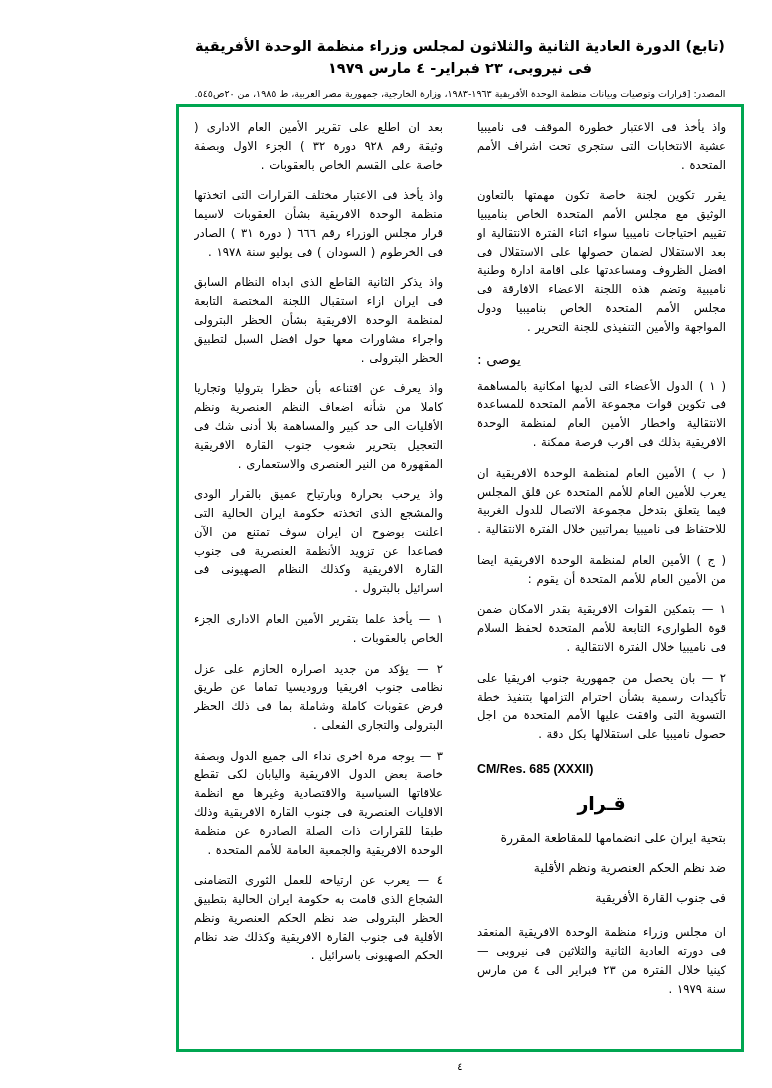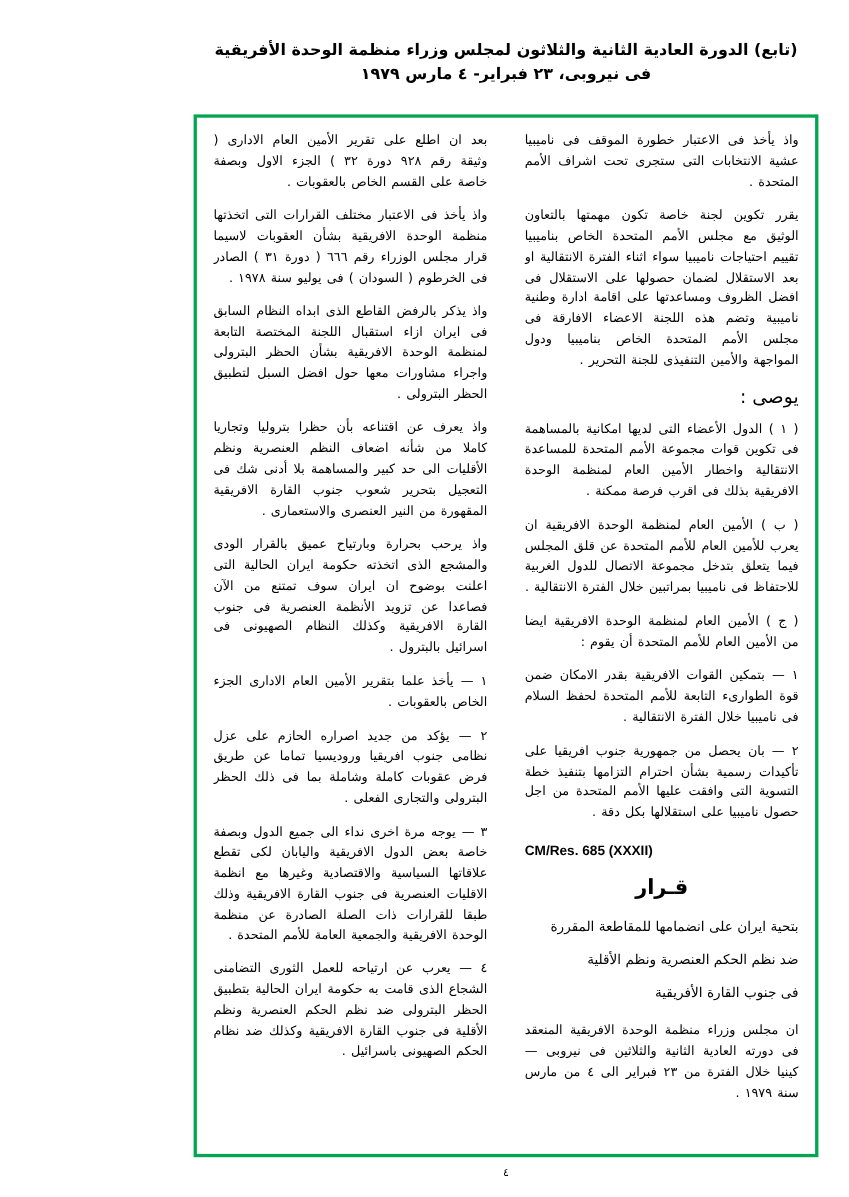--- a/index.html
+++ b/index.html
@@ -75,24 +75,24 @@
   }
   p.heading {
     font-size: 12.4px;
     font-weight: normal;
     text-align: right;
     margin: 0 0 10px 0;
     direction: rtl;
     line-height: 1.6;
   }
   p.subhead {
-    font-size: 17px;
+    font-size: 14px;
     margin: 14px 0 10px 0;
     direction: rtl;
-    text-align: right;
+    text-align: left;
   }
   .res-code {
     font-size: 12.4px;
     font-weight: bold;
     direction: ltr;
     text-align: left;
     margin: 18px 0 16px 0;
     font-family: "Liberation Sans", sans-serif;
   }
   .qarar {
@@ -114,20 +114,21 @@
     direction: rtl;
   }
 </style>
 </head>
 <body>
 
 <div class="page">
 
   <div class="header">
     <div class="header-title">(تابع) الدورة العادية الثانية والثلاثون لمجلس وزراء منظمة الوحدة الأفريقية فى نيروبى، ٢٣ فبراير- ٤ مارس ١٩٧٩</div>
+    <div class="header-source">المصدر: [قرارات وتوصيات وبيانات منظمة الوحدة الأفريقية ١٩٦٣-١٩٨٣، وزارة الخارجية، جمهورية مصر العربية، ط ١٩٨٥، من ٢٠ص٥٤٥.</div>
   </div>
 
   <div class="frame"></div>
 
   <div class="columns">
 
     <div class="col">
       <p class="para">واذ يأخذ فى الاعتبار خطورة الموقف فى ناميبيا عشية الانتخابات التى ستجرى تحت اشراف الأمم المتحدة .</p>
       <p class="para">يقرر تكوين لجنة خاصة تكون مهمتها بالتعاون الوثيق مع مجلس الأمم المتحدة الخاص بناميبيا تقييم احتياجات ناميبيا سواء اثناء الفترة الانتقالية او بعد الاستقلال لضمان حصولها على الاستقلال فى افضل الظروف ومساعدتها على اقامة ادارة وطنية ناميبية وتضم هذه اللجنة الاعضاء الافارقة فى مجلس الأمم المتحدة الخاص بناميبيا ودول المواجهة والأمين التنفيذى للجنة التحرير .</p>
 
@@ -148,21 +149,21 @@
       <p class="heading">ضد نظم الحكم العنصرية ونظم الأقلية</p>
       <p class="heading">فى جنوب القارة الأفريقية</p>
 
       <div class="spacer-sm"></div>
       <p class="para">ان مجلس وزراء منظمة الوحدة الافريقية المنعقد فى دورته العادية الثانية والثلاثين فى نيروبى — كينيا خلال الفترة من ٢٣ فبراير الى ٤ من مارس سنة ١٩٧٩ .</p>
     </div>
 
     <div class="col">
       <p class="para">بعد ان اطلع على تقرير الأمين العام الادارى ( وثيقة رقم ٩٢٨ دورة ٣٢ ) الجزء الاول وبصفة خاصة على القسم الخاص بالعقوبات .</p>
       <p class="para">واذ يأخذ فى الاعتبار مختلف القرارات التى اتخذتها منظمة الوحدة الافريقية بشأن العقوبات لاسيما قرار مجلس الوزراء رقم ٦٦٦ ( دورة ٣١ ) الصادر فى الخرطوم ( السودان ) فى يوليو سنة ١٩٧٨ .</p>
-      <p class="para">واذ يذكر بالرفض القاطع الذى ابداه النظام السابق فى ايران ازاء استقبال اللجنة المختصة التابعة لمنظمة الوحدة الافريقية بشأن الحظر البترولى واجراء مشاورات معها حول افضل السبل لتطبيق الحظر البترولى .</p>
+      <p class="para">واذ يذكر الثانية القاطع الذى ابداه النظام السابق فى ايران ازاء استقبال اللجنة المختصة التابعة لمنظمة الوحدة الافريقية بشأن الحظر البترولى واجراء مشاورات معها حول افضل السبل لتطبيق الحظر البترولى .</p>
       <p class="para">واذ يعرف عن اقتناعه بأن حظرا بتروليا وتجاريا كاملا من شأنه اضعاف النظم العنصرية ونظم الأقليات الى حد كبير والمساهمة بلا أدنى شك فى التعجيل بتحرير شعوب جنوب القارة الافريقية المقهورة من النير العنصرى والاستعمارى .</p>
       <p class="para">واذ يرحب بحرارة وبارتياح عميق بالقرار الودى والمشجع الذى اتخذته حكومة ايران الحالية التى اعلنت بوضوح ان ايران سوف تمتنع من الآن فصاعدا عن تزويد الأنظمة العنصرية فى جنوب القارة الافريقية وكذلك النظام الصهيونى فى اسرائيل بالبترول .</p>
 
       <p class="para">١ — يأخذ علما بتقرير الأمين العام الادارى الجزء الخاص بالعقوبات .</p>
       <p class="para">٢ — يؤكد من جديد اصراره الحازم على عزل نظامى جنوب افريقيا وروديسيا تماما عن طريق فرض عقوبات كاملة وشاملة بما فى ذلك الحظر البترولى والتجارى الفعلى .</p>
       <p class="para">٣ — يوجه مرة اخرى نداء الى جميع الدول وبصفة خاصة بعض الدول الافريقية واليابان لكى تقطع علاقاتها السياسية والاقتصادية وغيرها مع انظمة الاقليات العنصرية فى جنوب القارة الافريقية وذلك طبقا للقرارات ذات الصلة الصادرة عن منظمة الوحدة الافريقية والجمعية العامة للأمم المتحدة .</p>
       <p class="para">٤ — يعرب عن ارتياحه للعمل الثورى التضامنى الشجاع الذى قامت به حكومة ايران الحالية بتطبيق الحظر البترولى ضد نظم الحكم العنصرية ونظم الأقلية فى جنوب القارة الافريقية وكذلك ضد نظام الحكم الصهيونى باسرائيل .</p>
     </div>
 
   </div>

